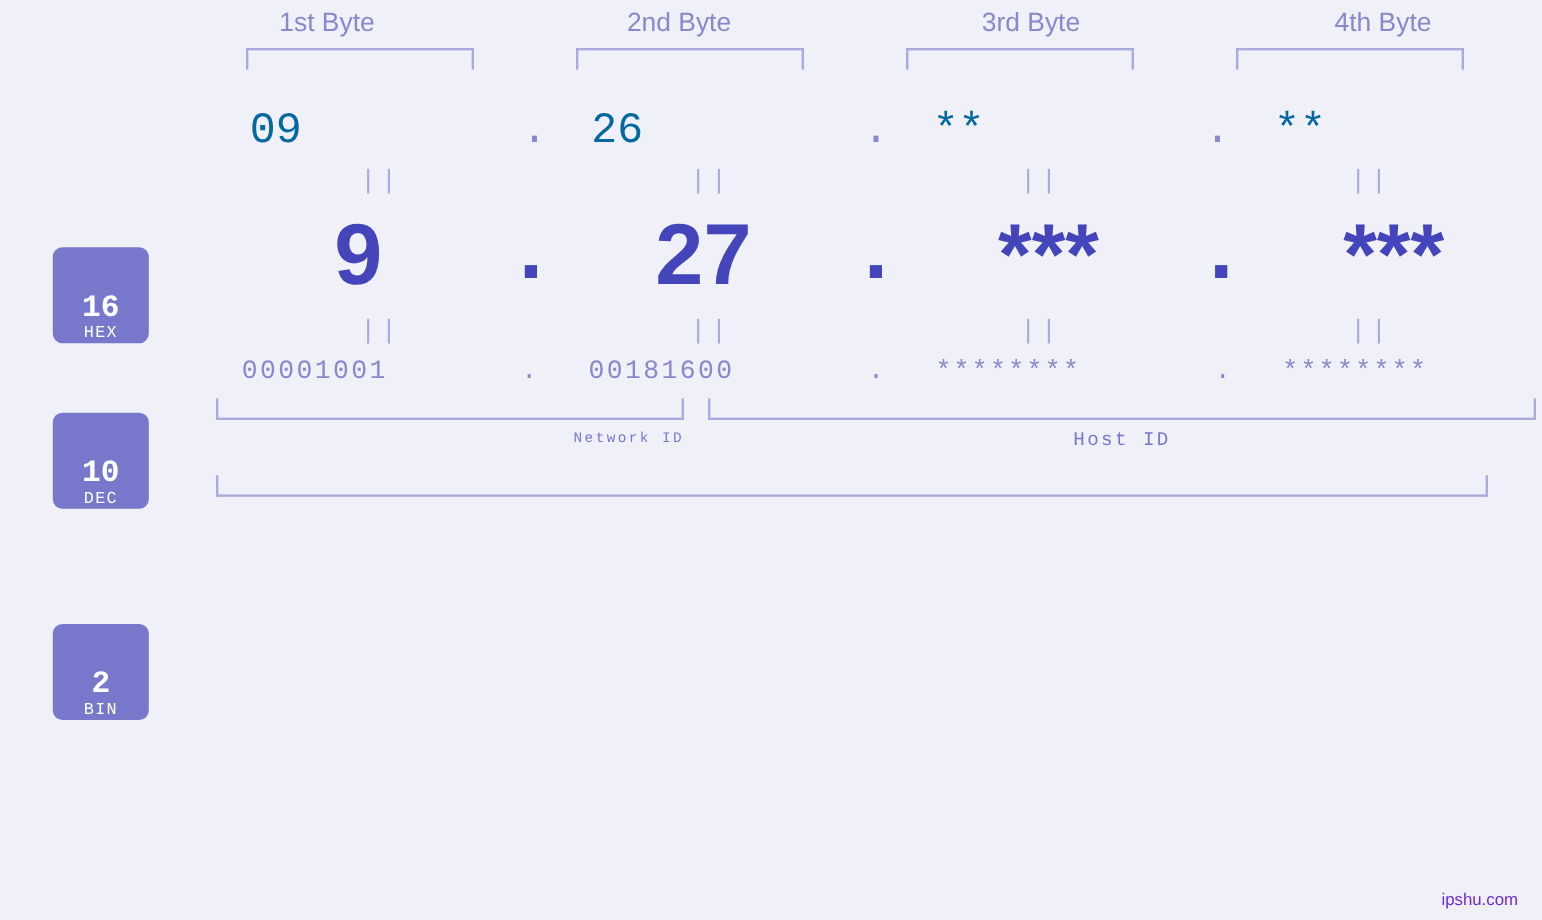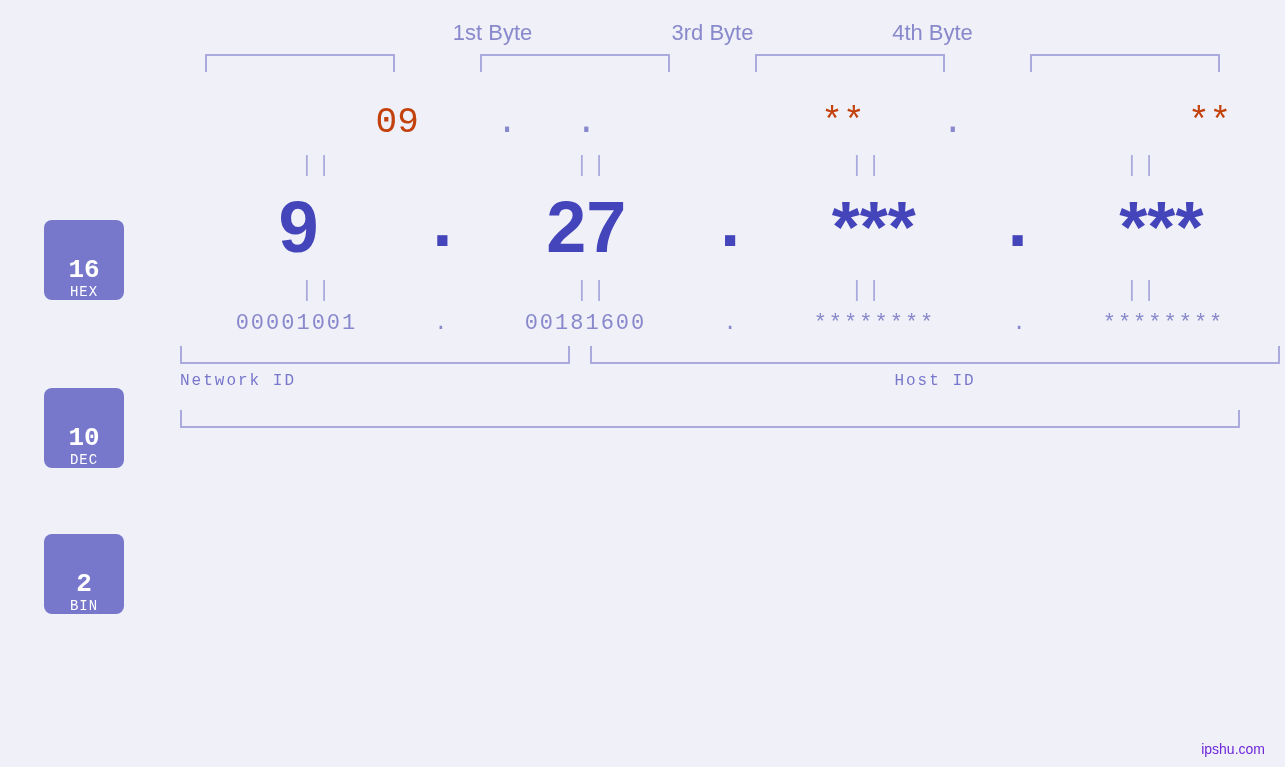--- a/index.html
+++ b/index.html
@@ -20,22 +20,22 @@
       display: flex;
       flex-direction: column;
       align-items: center;
     }
 
     
     .byte-headers {
       display: flex;
       width: 1100px;
       margin-left: 140px;
-      margin-top: 20px;
-      justify-content: center;
+      margin-top: 6px;
+      justify-content: space-between;
     }
 
     .byte-label {
       color: #8888cc;
       font-size: 22px;
       text-align: center;
       width: 220px;
       font-family: Arial, sans-serif;
     }
 
@@ -94,23 +94,23 @@
     .hex-row {
       display: flex;
       align-items: center;
       width: 1100px;
       margin-left: 180px;
       margin-top: 30px;
       justify-content: space-around;
     }
 
     .hex-value {
-      color: #c2410c;
+      color: #0369a1;
       font-size: 36px;
-      text-align: right;
+      text-align: left;
       width: 190px;
     }
 
     .dot-small {
       color: #8888cc;
       font-size: 36px;
       margin: 0 -20px;
     }
 
     
@@ -171,21 +171,20 @@
       align-items: center;
       width: 1100px;
       margin-left: 180px;
       margin-top: 8px;
       justify-content: space-around;
     }
 
     .bin-value {
       color: #8888cc;
       font-size: 22px;
-      text-align: center;
       width: 190px;
       letter-spacing: 2px;
     }
 
     .dot-small2 {
       color: #8888cc;
       font-size: 22px;
     }
 
     
@@ -219,23 +218,23 @@
     
     .id-labels {
       display: flex;
       width: 1100px;
       margin-left: 180px;
       margin-top: 8px;
     }
 
     .network-id-label {
       width: 390px;
-      text-align: left;
+      text-align: right;
       color: #7777cc;
-      font-size: 16px;
+      font-size: 12px;
       letter-spacing: 2px;
     }
 
     .gap {
       width: 20px;
     }
 
     .host-id-label {
       flex: 1;
       text-align: center;
@@ -273,33 +272,34 @@
       color: #6d28d9;
       font-size: 14px;
       font-family: Arial, sans-serif;
     }
 
     
     .badge-hex {
       top: 148px;
     }
     .badge-dec {
-      top: 316px;
+      top: 286px;
     }
     .badge-bin {
       top: 462px;
     }
   </style>
 </head>
 <body>
 
 <div class="container">
 
   <div class="byte-headers">
     <div class="byte-label">1st Byte</div>
+    <div class="byte-label">2nd Byte</div>
     <div class="byte-label">3rd Byte</div>
     <div class="byte-label">4th Byte</div>
   </div>
 
   <div class="brackets-top">
     <div class="bracket-top"></div>
     <div class="bracket-top"></div>
     <div class="bracket-top"></div>
     <div class="bracket-top"></div>
   </div>
@@ -307,20 +307,21 @@
   <div class="rows-container">
 
     <div class="badge badge-hex">
       <span class="badge-number">16</span>
       <span class="badge-label">HEX</span>
     </div>
 
     <div class="hex-row">
       <div class="hex-value">09</div>
       <div class="dot-small">.</div>
+      <div class="hex-value">26</div>
       <div class="dot-small">.</div>
       <div class="hex-value">**</div>
       <div class="dot-small">.</div>
       <div class="hex-value">**</div>
     </div>
 
     <div class="equals-row">
       <div class="equals-sign">||</div>
       <div class="equals-sign">||</div>
       <div class="equals-sign">||</div>

